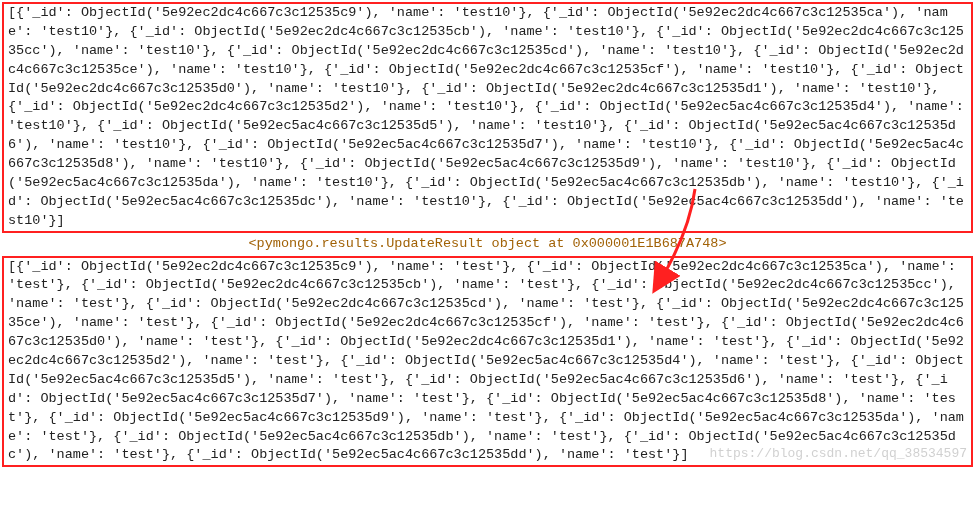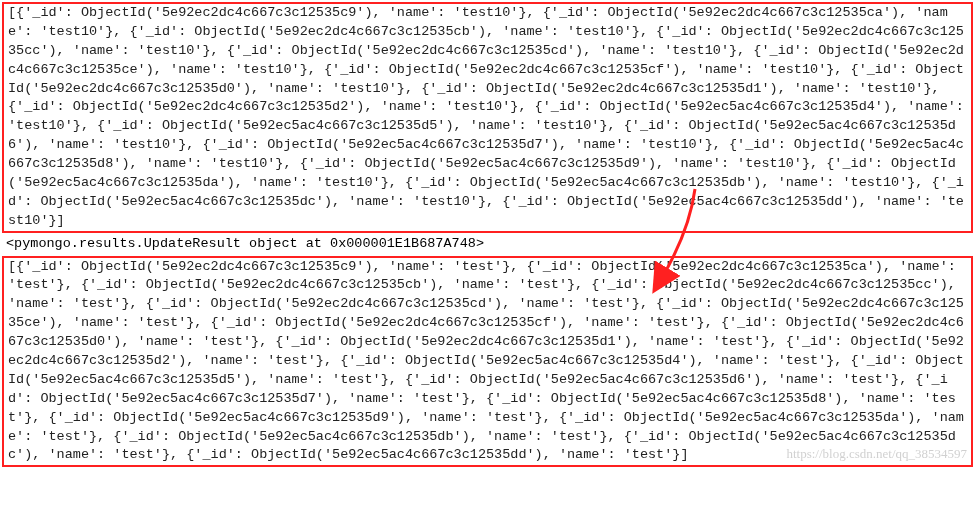--- a/index.html
+++ b/index.html
@@ -19,28 +19,29 @@
     word-break: break-all;
     border: 2px solid #ff2020;
     padding: 0 4px 0 4px;
     margin-bottom: 0;
   }
   .midline {
     white-space: pre-wrap;
     word-break: break-all;
     padding: 0 4px;
     margin: 2px 0;
-    color: #000000;
+    color: #a16207;
+    text-align: center;
   }
   .watermark {
     position: absolute;
     right: 8px;
     bottom: 6px;
     color: rgba(120,120,120,0.35);
-    font-family: Liberation Serif, serif;
+    font-family: Liberation Mono, monospace;
     font-size: 13px;
     pointer-events: none;
   }
   .arrow {
     position: absolute;
     pointer-events: none;
   }
 </style>
 </head>
 <body>

